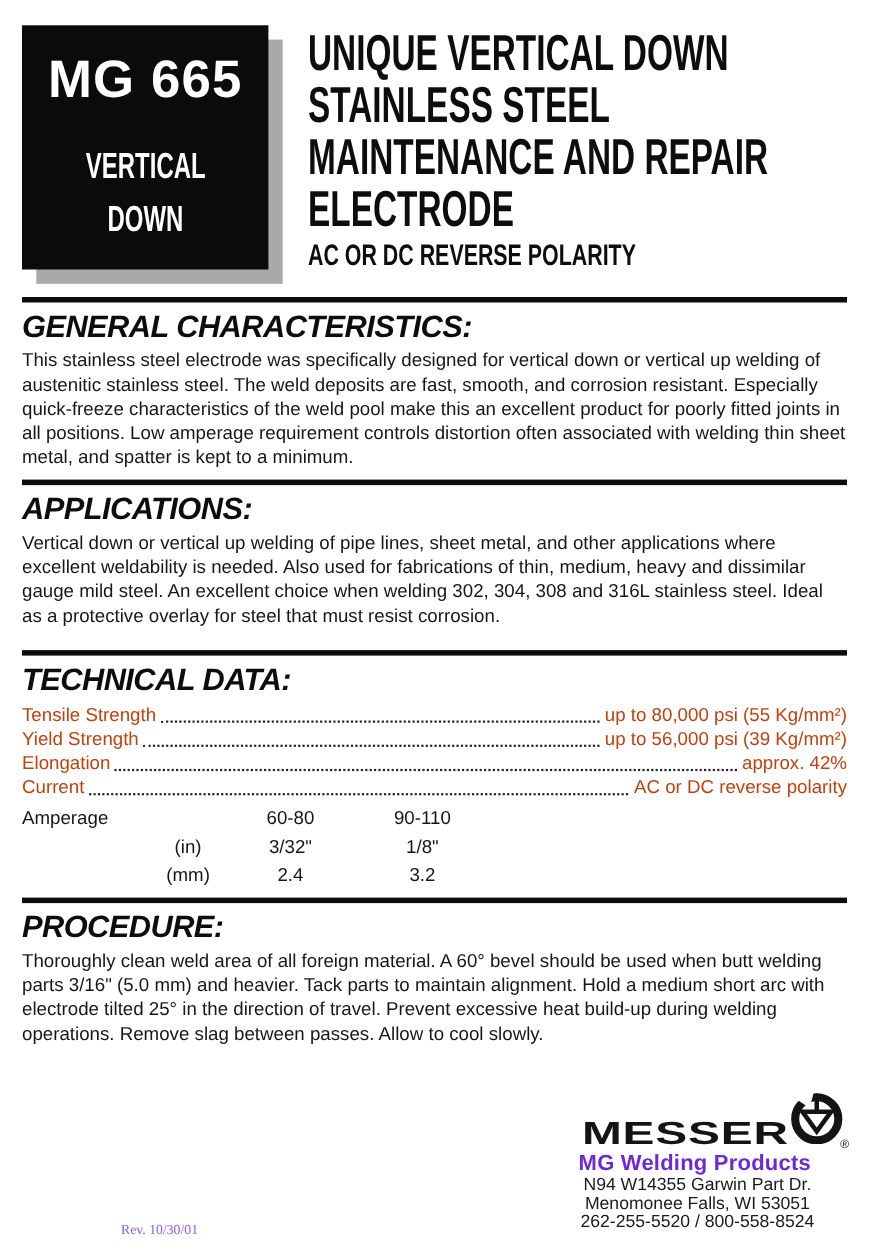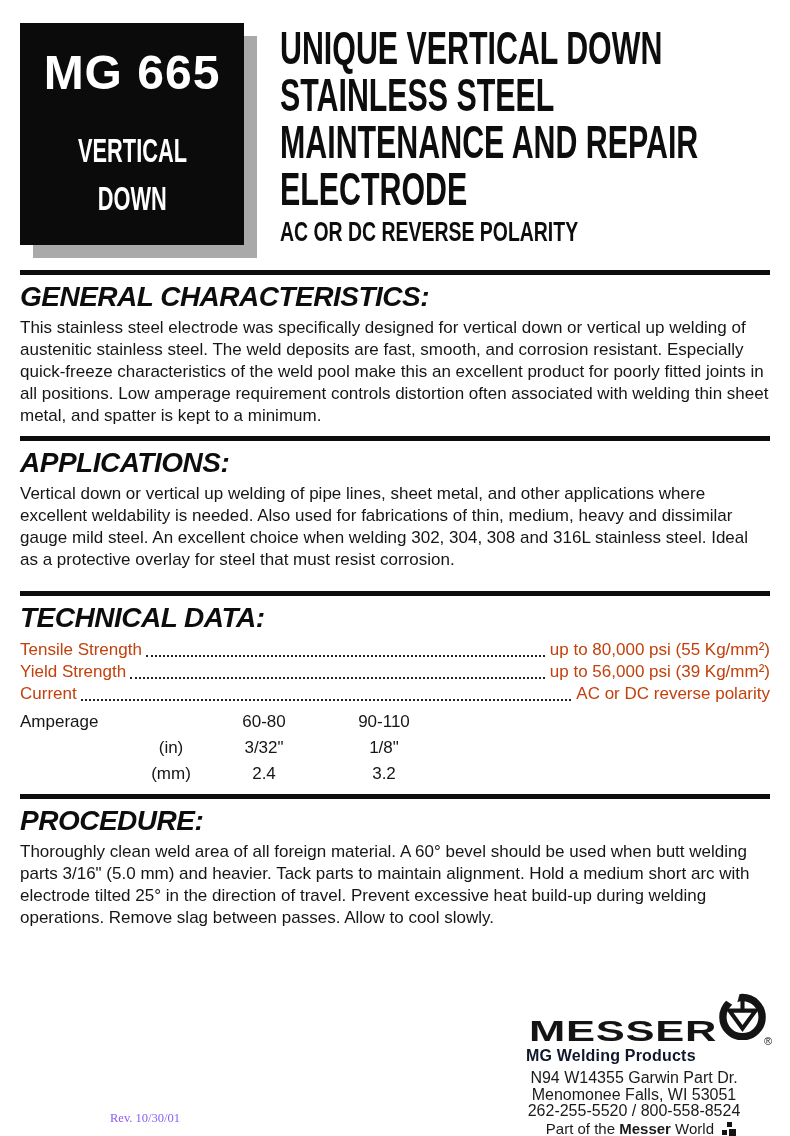--- a/index.html
+++ b/index.html
@@ -91,21 +91,21 @@
   .brand {
     position: absolute; left: 14px; top: 24px;
     font-size: 29px; font-weight: bold; color: #141414; white-space: nowrap;
     transform: scaleX(1.5); transform-origin: left center;
     letter-spacing: 0.5px;
   }
   .emblem { position: absolute; right: 4px; top: 0; width: 49px; height: 49px; }
   .registered { position: absolute; right: -1px; top: 44px; font-size: 11px; color: #141414; }
   .division {
     position: absolute; left: 11px; top: 56px;
-    font-size: 16px; font-weight: bold; color: #0f172a; white-space: nowrap;
+    font-size: 20px; font-weight: bold; color: #6d28d9; white-space: nowrap;
     letter-spacing: 0.2px;
   }
   .addr-block { position: absolute; left: 0; top: 79px; width: 238px; text-align: center; }
   .addr-line { font-size: 16px; line-height: 16.5px; color: #1a1a1a; white-space: nowrap; }
   .tagline {
     position: absolute; left: 0; top: 129px; width: 252px; text-align: center;
     font-size: 15px; color: #1a1a1a; white-space: nowrap;
   }
   .tagline .bold { font-weight: bold; }
   .world-icon { display: inline-block; width: 14px; height: 14px; vertical-align: -2px; margin-left: 4px; }
@@ -153,20 +153,25 @@
     <div class="spec-list">
       <div class="spec-row">
         <span class="spec-label">Tensile Strength</span>
         <span class="spec-dots"></span>
         <span class="spec-value">up to 80,000 psi (55 Kg/mm²)</span>
       </div>
       <div class="spec-row">
         <span class="spec-label">Yield Strength</span>
         <span class="spec-dots"></span>
         <span class="spec-value">up to 56,000 psi (39 Kg/mm²)</span>
+      </div>
+      <div class="spec-row">
+        <span class="spec-label">Elongation</span>
+        <span class="spec-dots"></span>
+        <span class="spec-value">approx. 42%</span>
       </div>
       <div class="spec-row">
         <span class="spec-label">Current</span>
         <span class="spec-dots"></span>
         <span class="spec-value">AC or DC reverse polarity</span>
       </div>
     </div>
 
     <div class="amp-grid">
       <div class="amp-cell c-label">Amperage</div>
@@ -202,26 +207,16 @@
         <line x1="30" y1="4" x2="30" y2="24" stroke="#141414" stroke-width="5"></line>
       </svg>
     </span>
     <span class="registered">®</span>
     <div class="division">MG Welding Products</div>
     <div class="addr-block">
       <div class="addr-line">N94 W14355 Garwin Part Dr.</div>
       <div class="addr-line">Menomonee Falls, WI 53051</div>
       <div class="addr-line">262-255-5520 / 800-558-8524</div>
     </div>
-    <div class="tagline">
-      <span>Part of the </span><span class="bold">Messer</span><span> World</span>
-      <span class="world-icon">
-        <svg viewBox="0 0 14 14" width="14" height="14" aria-hidden="true">
-          <rect x="5" y="0" width="5" height="5" fill="#141414"></rect>
-          <rect x="0" y="8" width="5" height="5" fill="#141414"></rect>
-          <rect x="7" y="7" width="7" height="7" fill="#141414"></rect>
-        </svg>
-      </span>
-    </div>
   </div>
 
   <div class="rev-label">Rev. 10/30/01</div>
 </div>
 
 </body></html>

